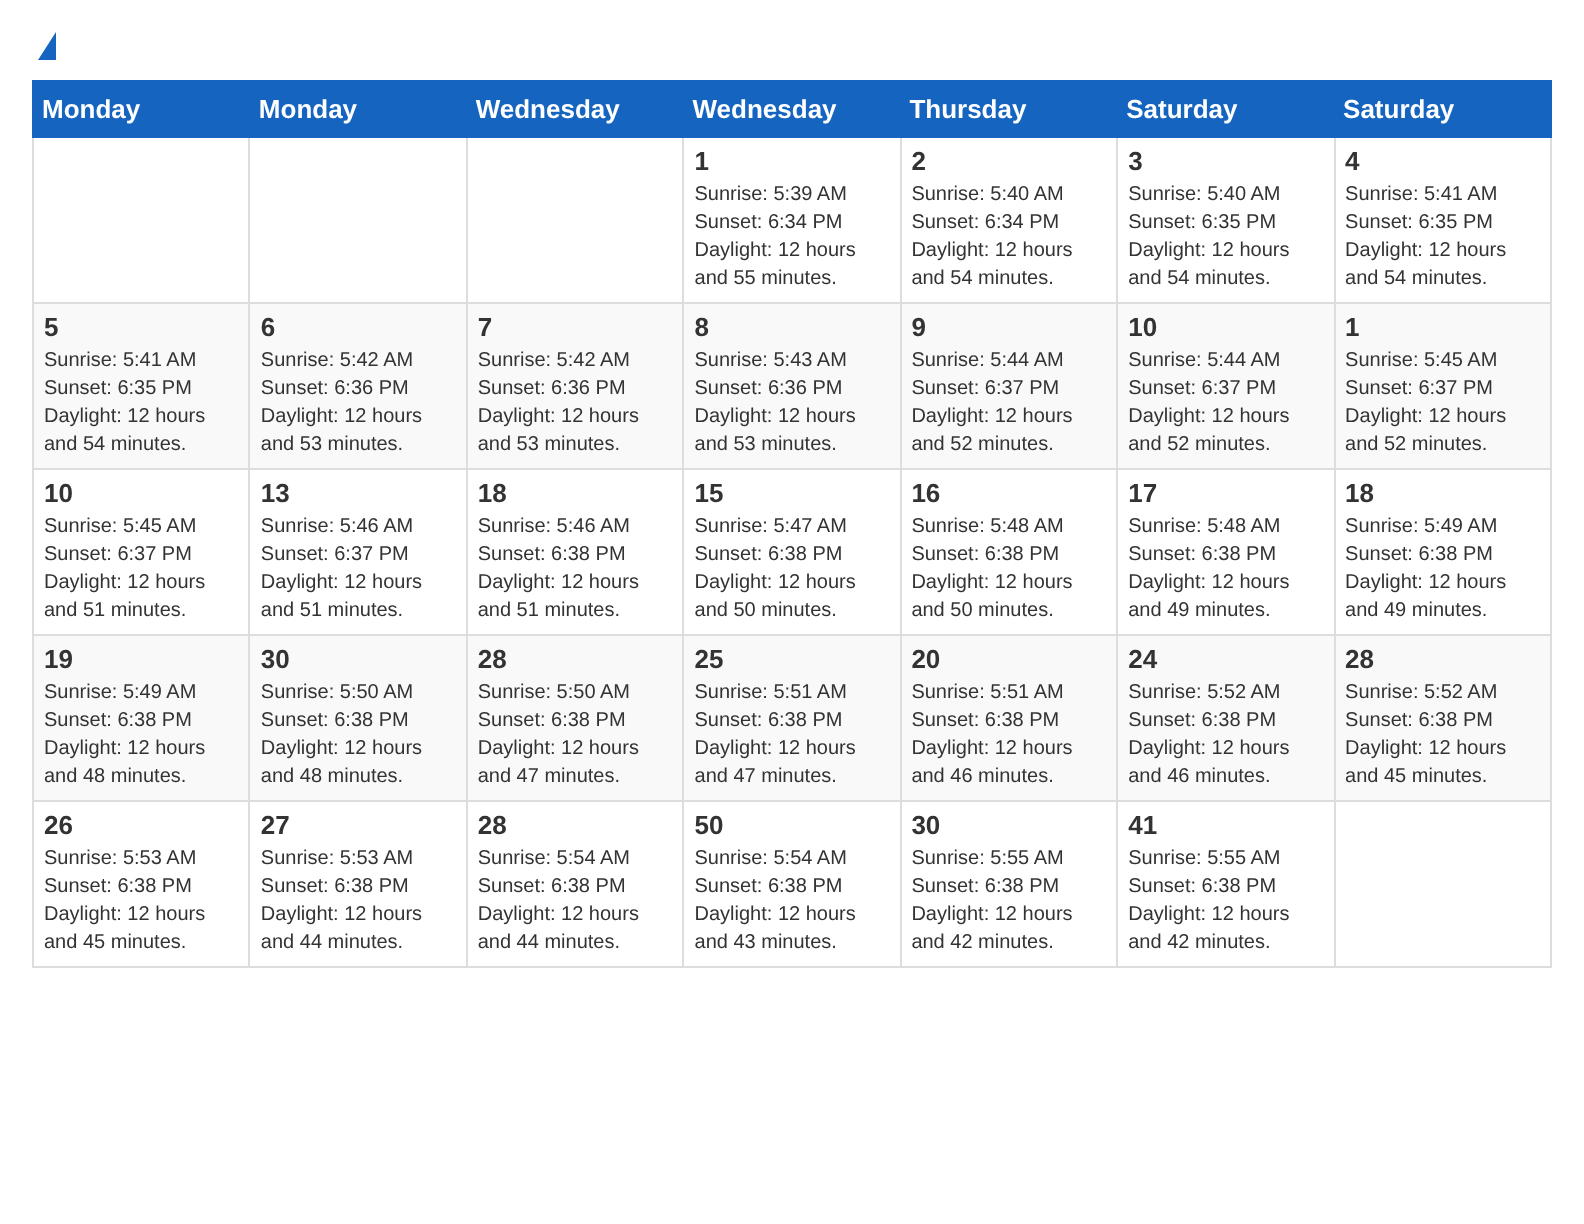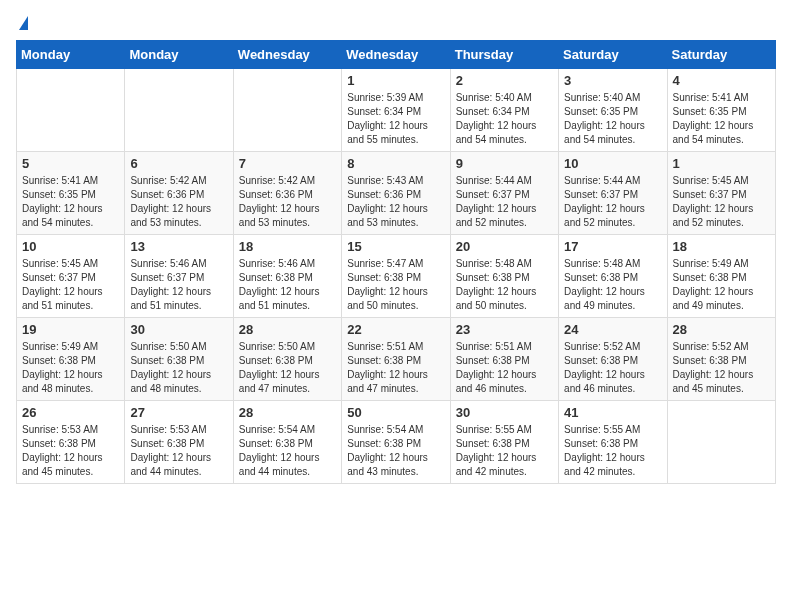--- a/index.html
+++ b/index.html
@@ -167,21 +167,21 @@
         </td>
         <td>
           <span class="day-num">18</span>
           <div class="day-info">Sunrise: 5:46 AM<br>Sunset: 6:38 PM<br>Daylight: 12 hours and 51 minutes.</div>
         </td>
         <td>
           <span class="day-num">15</span>
           <div class="day-info">Sunrise: 5:47 AM<br>Sunset: 6:38 PM<br>Daylight: 12 hours and 50 minutes.</div>
         </td>
         <td>
-          <span class="day-num">20</span>
+          <span class="day-num">16</span>
           <div class="day-info">Sunrise: 5:48 AM<br>Sunset: 6:38 PM<br>Daylight: 12 hours and 50 minutes.</div>
         </td>
         <td>
           <span class="day-num">17</span>
           <div class="day-info">Sunrise: 5:48 AM<br>Sunset: 6:38 PM<br>Daylight: 12 hours and 49 minutes.</div>
         </td>
         <td>
           <span class="day-num">18</span>
           <div class="day-info">Sunrise: 5:49 AM<br>Sunset: 6:38 PM<br>Daylight: 12 hours and 49 minutes.</div>
         </td>
@@ -193,25 +193,25 @@
         </td>
         <td>
           <span class="day-num">30</span>
           <div class="day-info">Sunrise: 5:50 AM<br>Sunset: 6:38 PM<br>Daylight: 12 hours and 48 minutes.</div>
         </td>
         <td>
           <span class="day-num">28</span>
           <div class="day-info">Sunrise: 5:50 AM<br>Sunset: 6:38 PM<br>Daylight: 12 hours and 47 minutes.</div>
         </td>
         <td>
-          <span class="day-num">22</span>
+          <span class="day-num">25</span>
           <div class="day-info">Sunrise: 5:51 AM<br>Sunset: 6:38 PM<br>Daylight: 12 hours and 47 minutes.</div>
         </td>
         <td>
-          <span class="day-num">23</span>
+          <span class="day-num">20</span>
           <div class="day-info">Sunrise: 5:51 AM<br>Sunset: 6:38 PM<br>Daylight: 12 hours and 46 minutes.</div>
         </td>
         <td>
           <span class="day-num">24</span>
           <div class="day-info">Sunrise: 5:52 AM<br>Sunset: 6:38 PM<br>Daylight: 12 hours and 46 minutes.</div>
         </td>
         <td>
           <span class="day-num">28</span>
           <div class="day-info">Sunrise: 5:52 AM<br>Sunset: 6:38 PM<br>Daylight: 12 hours and 45 minutes.</div>
         </td>

